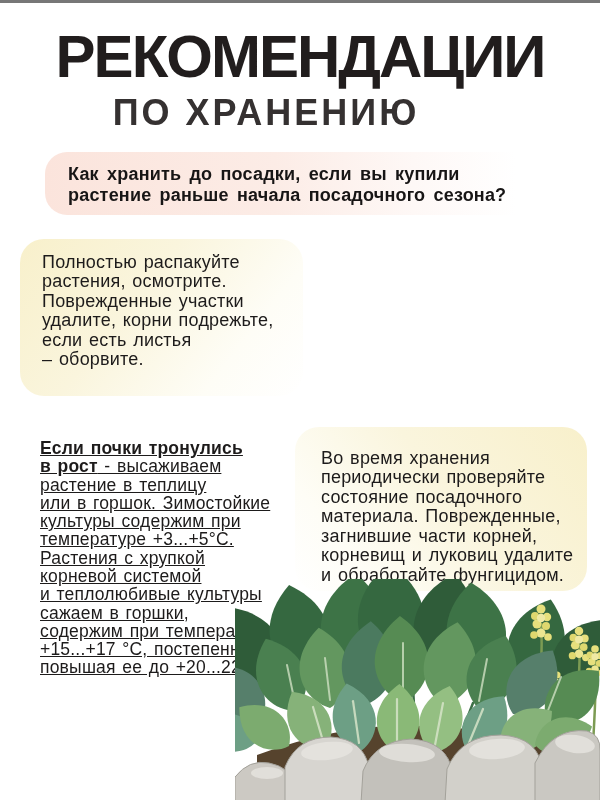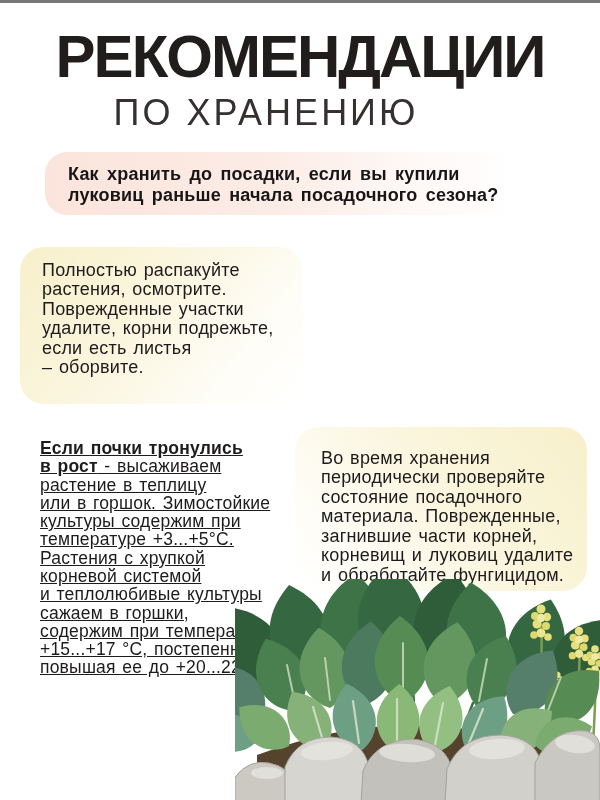--- a/index.html
+++ b/index.html
@@ -16,21 +16,21 @@
   .title-main{
     position:absolute;top:22px;left:0;width:600px;
     text-align:center;
     font-size:60px;font-weight:700;letter-spacing:-2px;
     color:#211d1d;line-height:1.05;
     white-space:nowrap;
   }
   .title-sub{
     position:absolute;top:90px;left:0;width:532px;
     text-align:center;
-    font-size:36px;font-weight:400;letter-spacing:3px;
+    font-size:36px;font-weight:700;letter-spacing:3px;
     color:#353131;line-height:1.1;
     white-space:nowrap;
   }
   .question-box{
     position:absolute;left:45px;top:149px;width:512px;height:63px;
     box-sizing:border-box;
     border-radius:22px;
     background:linear-gradient(90deg,#fbe4dc 0%,#fcece6 45%,#fef8f6 72%,#ffffff 92%);
     padding:12px 20px 0 23px;
   }
@@ -61,24 +61,24 @@
 </head>
 <body>
 
 <div id="page">
 
   <div class="title-main">РЕКОМЕНДАЦИИ</div>
   <div class="title-sub">ПО ХРАНЕНИЮ</div>
 
   <div class="question-box">
     <div class="question-text">Как хранить до посадки, если вы купили
-луковиц раньше начала посадочного сезона?</div>
-  </div>
-
-  <div class="info-block bg-yellow-tl" id="block-unpack" style="left:20px;top:244px;width:283px;height:157px;padding:14px 10px 0 22px;">
+растение раньше начала посадочного сезона?</div>
+  </div>
+
+  <div class="info-block bg-yellow-tl" id="block-unpack" style="left:20px;top:236px;width:283px;height:157px;padding:14px 10px 0 22px;">
     <div class="block-text">Полностью распакуйте
 растения, осмотрите.
 Поврежденные участки
 удалите, корни подрежьте,
 если есть листья
 – оборвите.</div>
   </div>
 
 
   <div class="info-block" id="block-growing" style="left:40px;top:436px;width:270px;">

